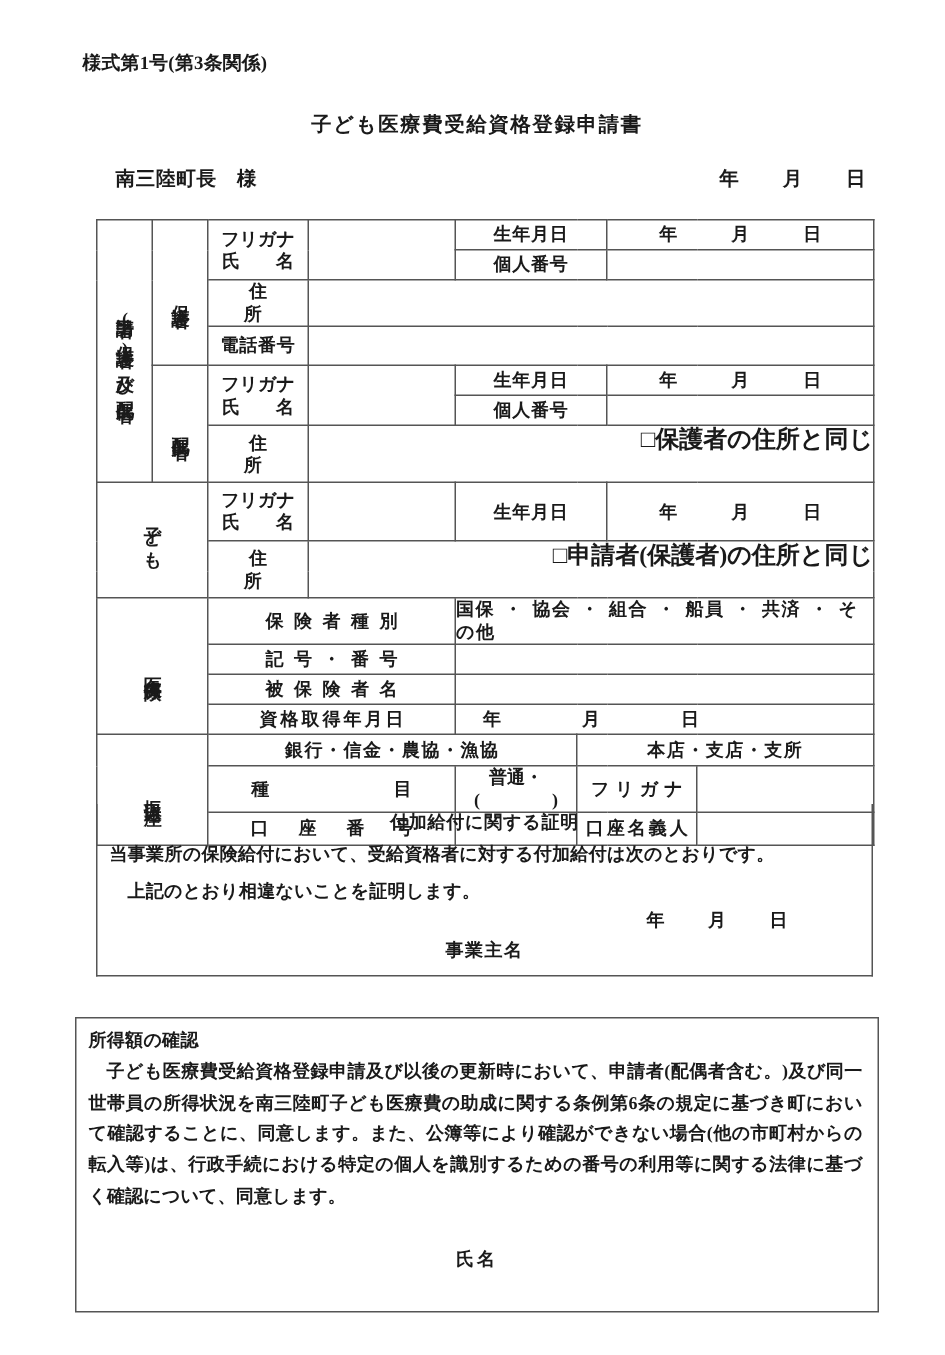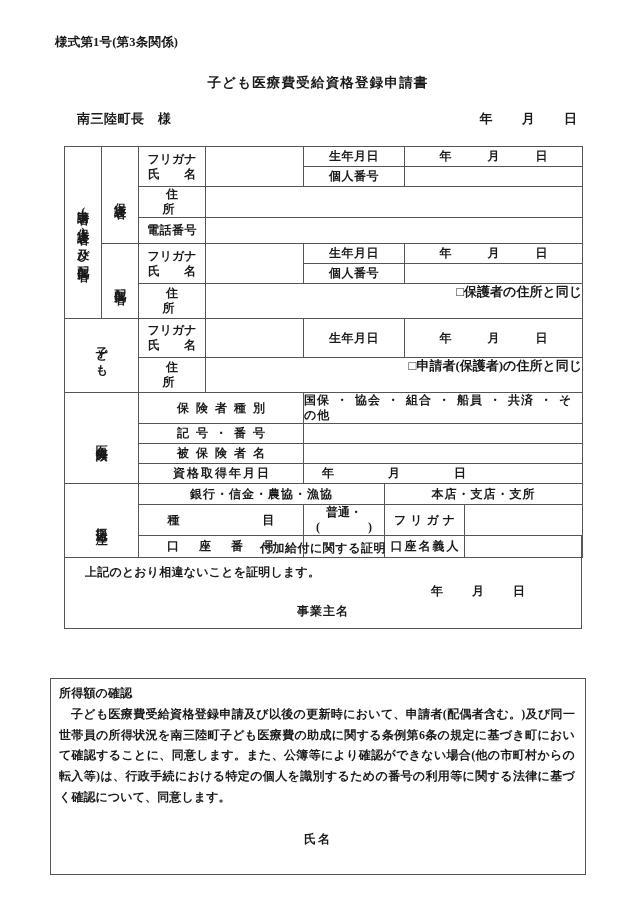--- a/index.html
+++ b/index.html
@@ -128,21 +128,21 @@
     padding-left: 58px;
   }
   .ymd-left i {
     font-style: normal;
     display: inline-block;
     margin-right: 36px;
   }
   .chk {
     text-align: right;
     padding-right: 6px;
-    font-size: 13px;
+    font-size: 16px;
     white-space: nowrap;
   }
   .opts {
     text-align: left;
     padding-left: 16px;
     font-size: 12px;
     letter-spacing: 1px;
   }
   .opts i {
     font-style: normal;
@@ -402,20 +402,21 @@
       <td colspan="2" class="lbl-just">
         <span class="spread-xs">口座名義人</span>
       </td>
       <td></td>
     </tr>
   </tbody>
     </table>
 
   <div class="cert" style="top:536px;">
     <div class="cert-title">付加給付に関する証明</div>
+    <div class="cert-lead">当事業所の保険給付において、受給資格者に対する付加給付は次のとおりです。</div>
     <div class="cert-attest">上記のとおり相違ないことを証明します。</div>
     <div class="cert-date">
       <span>年</span>
       <span>月</span>
       <span>日</span>
     </div>
     <div class="cert-owner">事業主名</div>
   </div>
 
   <div class="income" style="top:678px;">

